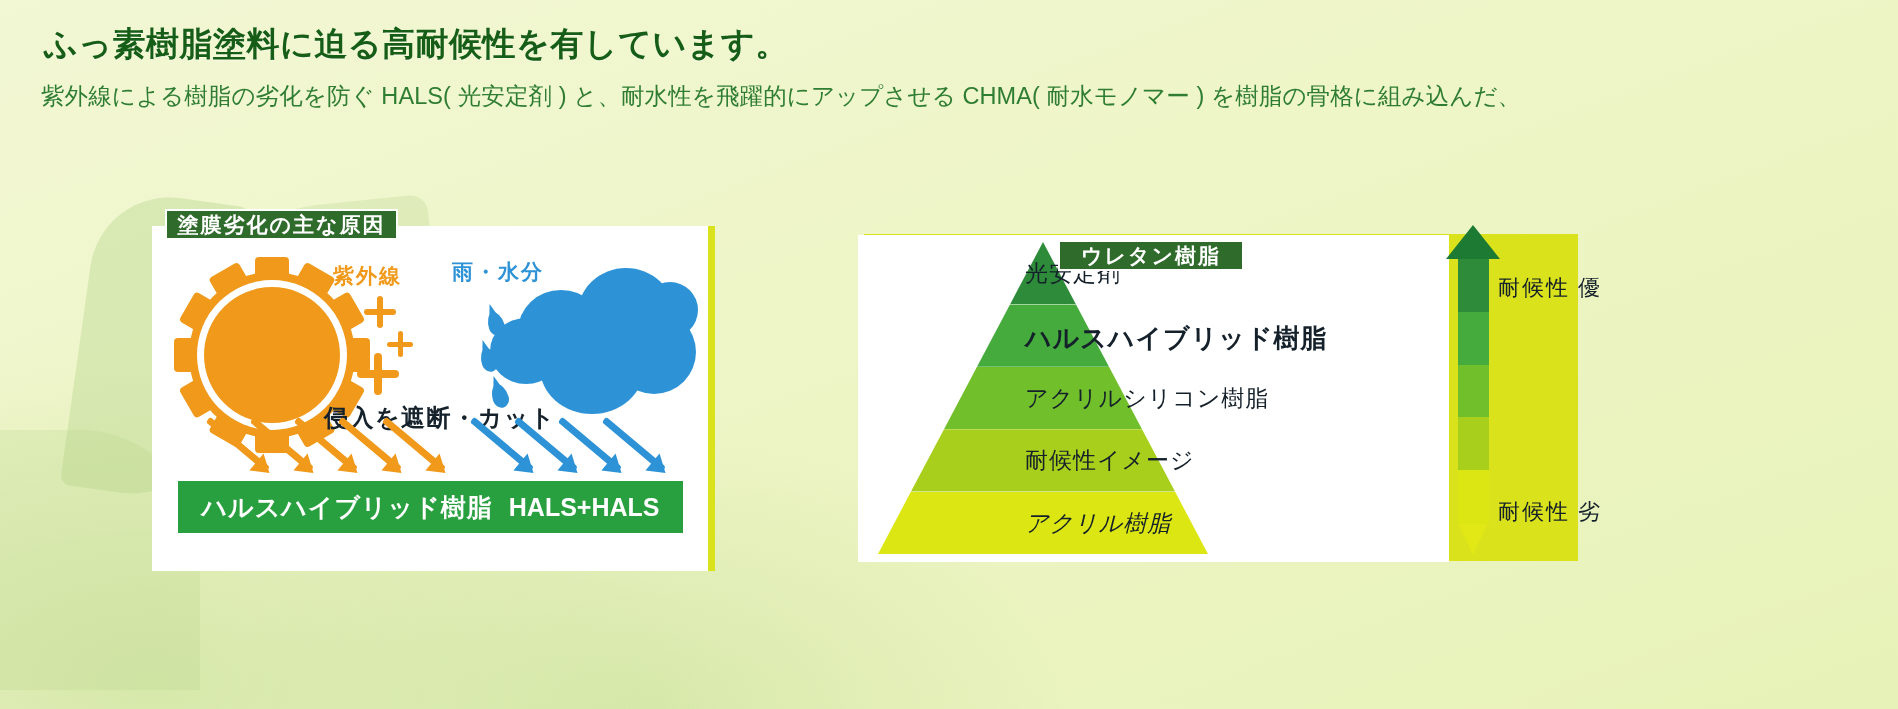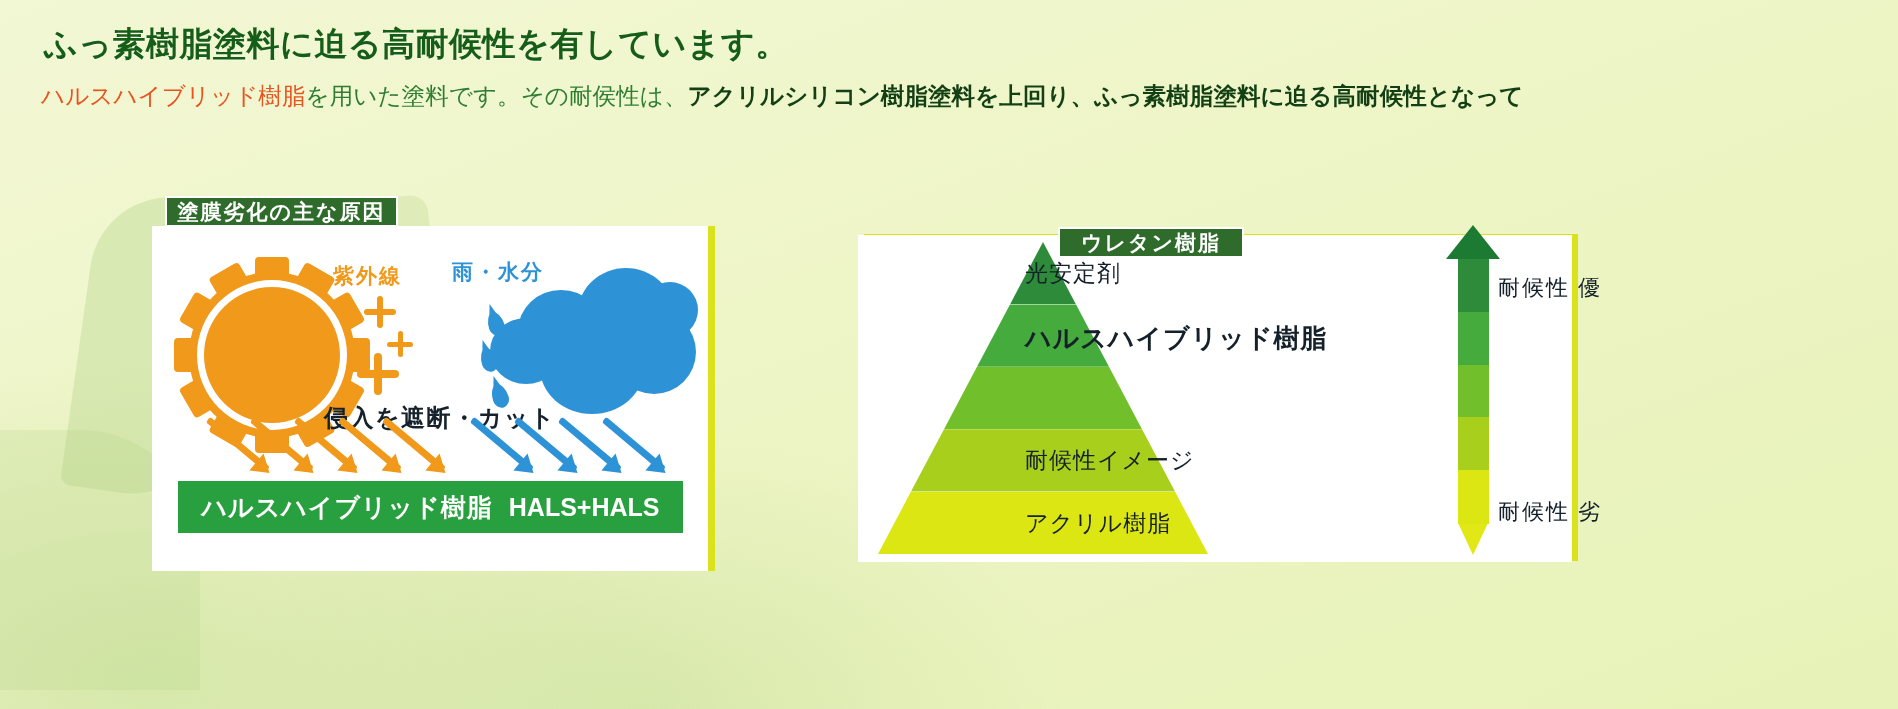--- a/index.html
+++ b/index.html
@@ -49,20 +49,21 @@
   .panel-shadow{position:absolute;background:#d9e21a;}
 
   .cap{
     position:absolute;background:#2f6b2b;
     border:2px solid #ffffff;
     box-sizing:border-box;
     color:#ffffff;font-weight:bold;
     display:flex;align-items:center;justify-content:center;
     letter-spacing:2px;
     z-index:6;
+    margin-top:13px;
   }
 
   
   #left-shadow{left:159px;top:226px;width:556px;height:345px;}
   #left-panel{left:152px;top:219px;width:556px;height:345px;}
   #left-cap{left:165px;top:196px;width:233px;height:31px;font-size:21px;}
 
   .sun-wrap{position:absolute;left:25px;top:34px;width:190px;height:190px;}
   .sun-ray{position:absolute;left:50%;top:50%;width:34px;height:196px;
     margin-left:-17px;margin-top:-98px;background:#f0991a;border-radius:4px;}
@@ -90,21 +91,21 @@
 
   #green-bar{
     position:absolute;left:26px;top:255px;width:505px;height:52px;
     background:#29a03f;display:flex;align-items:center;justify-content:center;
     color:#fff;font-weight:bold;font-size:25px;letter-spacing:1px;gap:16px;
   }
   #green-bar .en{letter-spacing:0;}
 
   
   #right-shadow{left:864px;top:234px;width:714px;height:327px;}
-  #right-panel{left:858px;top:228px;width:714px;height:327px;}
+  #right-panel{left:858px;top:228px;width:591px;height:327px;}
   #right-cap{left:1058px;top:227px;width:186px;height:31px;font-size:21px;}
 
   #pyramid{position:absolute;left:20px;top:7px;width:330px;height:312px;}
   .tier{position:absolute;left:0;width:330px;}
 
   .plabel{position:absolute;font-size:23px;color:#14202a;white-space:nowrap;letter-spacing:1px;}
   .plabel.b{font-weight:bold;font-size:26px;}
 
   
   #arrow{position:absolute;left:588px;top:-10px;width:54px;height:330px;}
@@ -125,21 +126,21 @@
 <div id="page">
   <div class="wm wm1"></div>
   <div class="wm wm2"></div>
   <div class="wm wm3"></div>
 </div>
 
 <div id="title">ふっ素樹脂塗料に迫る高耐候性を有しています。</div>
 
 <div id="body-copy">
   <span class="ln">
-    <span class="hl">ハルスハイブリッド樹脂</span><span>を用いた塗料です。その耐侯性は、</span><span class="bk">アクリルシリコン樹脂塗料を上回り、ふっ素樹脂塗料に迫る高耐候性となって</span>
+    <span>紫外線による樹脂の劣化を防ぐ HALS( 光安定剤 ) と、耐水性を飛躍的にアップさせる CHMA( 耐水モノマー ) を樹脂の骨格に組み込んだ、</span>
   </span>
 </div>
 
 <div class="panel-shadow" id="left-shadow"></div>
 <div class="cap" id="left-cap">塗膜劣化の主な原因</div>
 <div class="panel" id="left-panel">
 
   <div class="sun-wrap">
     <div class="sun-ray" style="transform:rotate(0deg)"></div>
     <div class="sun-ray" style="transform:rotate(30deg)"></div>
@@ -232,15 +233,16 @@
       <div class="seg" style="top: 86.8px; height: 53.8px; background: rgb(69, 171, 60);"></div>
       <div class="seg" style="top: 139.6px; height: 53.8px; background: rgb(114, 191, 44);"></div>
       <div class="seg" style="top: 192.4px; height: 53.8px; background: rgb(168, 207, 28);"></div>
       <div class="seg" style="top: 245.2px; height: 53.8px; background: rgb(219, 230, 19);"></div>
     </div>
 
   <div id="arr-top">耐候性 優</div>
   <div id="arr-bot">耐候性 劣</div>
 <div class="plabel" style="left: 167px; top: 23.2px;">光安定剤</div>
     <div class="plabel b" style="left: 167px; top: 85.6px;">ハルスハイブリッド樹脂</div>
+    <div class="plabel" style="left: 167px; top: 148px;">アクリルシリコン樹脂</div>
     <div class="plabel" style="left: 167px; top: 210.4px;">耐候性イメージ</div>
-    <div class="plabel" style="left: 167px; top: 272.8px;">アクリル樹脂</div>
+    <div class="plabel" style="left: 167px; top: 272.8px; font-style: italic;">アクリル樹脂</div>
   </div>
 
 </body></html>

